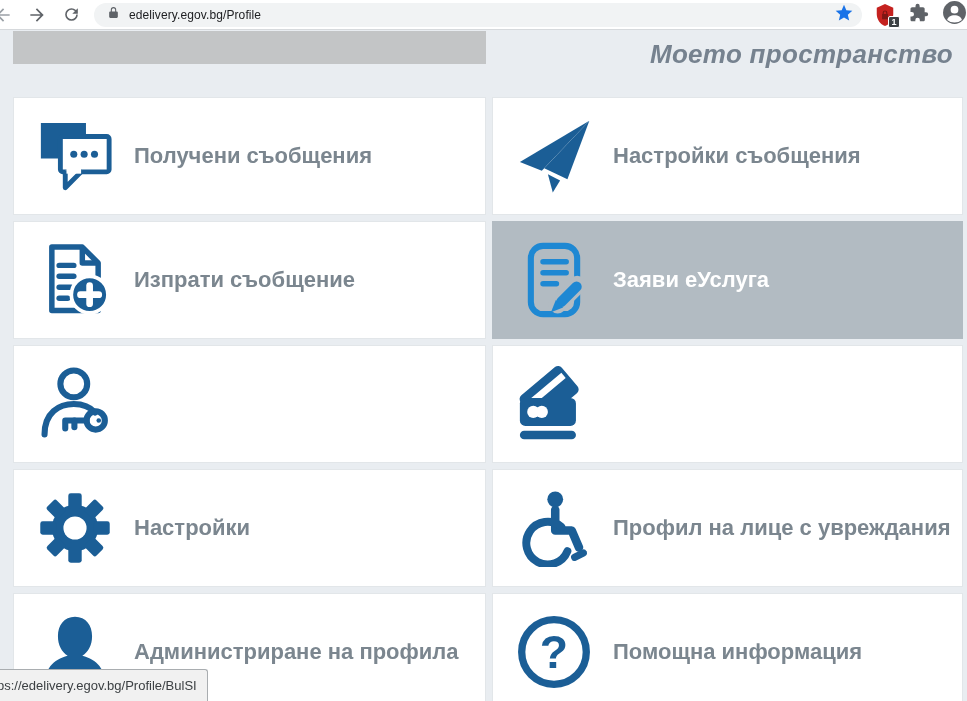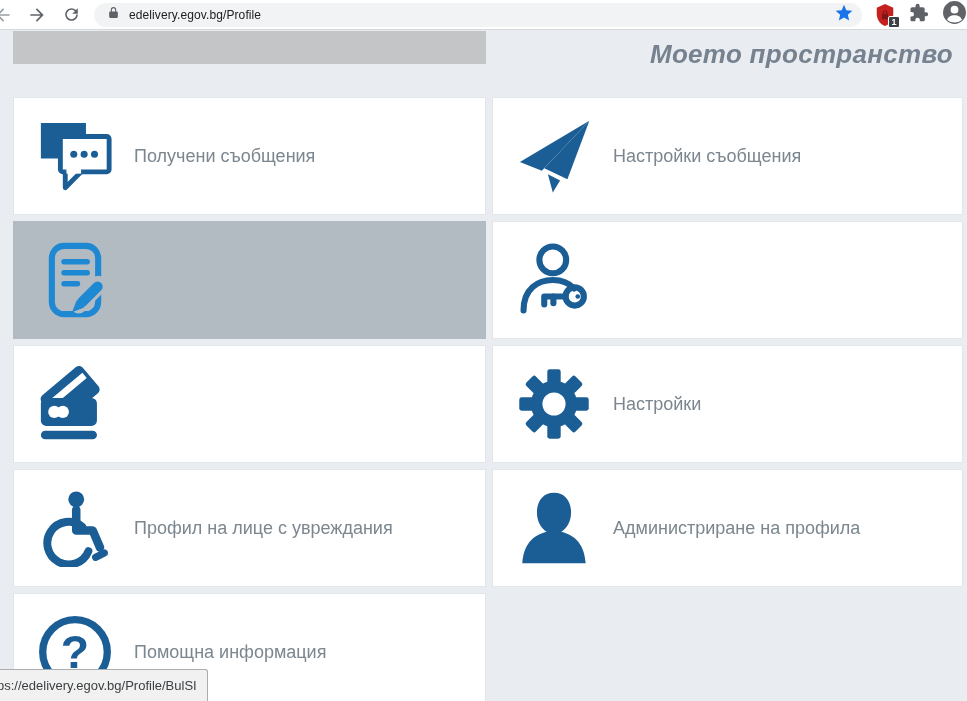--- a/index.html
+++ b/index.html
@@ -54,21 +54,21 @@
     position:absolute; left:13px; top:67px; width:950px;
     display:grid; grid-template-columns:473px 471px; column-gap:6px; row-gap:6px;
   }
   .tile {
     height:118px; background:#fff; border:1px solid #e2e6e9;
     display:flex; align-items:center; cursor:pointer;
   }
   .tile .icon { width:78px; height:78px; flex:none; margin:0 20px 0 22px; color:var(--accent-blue,#1b5e96); }
   .tile .icon svg { width:78px; height:78px; display:block; }
   .tile .label {
-    font-size:18px; font-weight:normal; color:var(--tile-text,#7b868f);
+    font-size:22px; font-weight:bold; color:var(--tile-text,#7b868f);
     line-height:1.45; padding-right:8px;
   }
   .tile.hl { background:var(--tile-highlight-bg,#b2bbc2); border-color:var(--tile-highlight-bg,#b2bbc2); --halo:#b2bbc2; }
   .tile.hl .icon { color:var(--accent-blue-bright,#1e88d3); }
   .tile.hl .label { color:#ffffff; }
 
   
   .status-bar {
     position:absolute; left:0; bottom:0; height:32px; z-index:20;
     background:#f1f1f1; border:1px solid #a9adb0; border-left:none; border-bottom:none;
@@ -157,34 +157,55 @@
       <div class="tile">
     <span class="icon">
           <svg viewBox="0 0 64 64">
             <polygon points="61,3 4,37 22,44" fill="currentColor"></polygon>
             <polygon points="61,3 24,42 43,51" fill="currentColor"></polygon>
             <polygon points="27,47 31,62 37,52" fill="currentColor"></polygon>
           </svg>
         </span>
     <span class="label">Настройки съобщения</span>
   </div>
+      <div class="tile">
+    <span class="icon">
+          <svg viewBox="0 0 64 64">
+            <path d="M13 5 H38 L51 18 V57 H13 Z" fill="none" stroke="currentColor" stroke-width="4.5" stroke-linejoin="round"></path>
+            <path d="M38 5 V18 H51" fill="none" stroke="currentColor" stroke-width="4.5" stroke-linejoin="round"></path>
+            <g stroke="currentColor" stroke-width="4.5" stroke-linecap="round">
+              <line x1="19" y1="20" x2="31" y2="20"></line>
+              <line x1="19" y1="29" x2="31" y2="29"></line>
+              <line x1="19" y1="38" x2="29" y2="38"></line>
+              <line x1="19" y1="47" x2="26" y2="47"></line>
+            </g>
+            <circle cx="44" cy="44" r="15" fill="currentColor" stroke="#fff" stroke-width="3"></circle>
+            <g stroke="#fff" stroke-width="5.5" stroke-linecap="round">
+              <line x1="44" y1="36.5" x2="44" y2="51.5"></line>
+              <line x1="36.5" y1="44" x2="51.5" y2="44"></line>
+            </g>
+          </svg>
+        </span>
+    <span class="label">Изпрати съобщение</span>
+  </div>
       <div class="tile hl">
     <span class="icon">
           <svg viewBox="0 0 64 64">
             <rect x="13" y="4" width="38" height="56" rx="10" fill="none" stroke="currentColor" stroke-width="5"></rect>
             <g stroke="currentColor" stroke-width="4.5" stroke-linecap="round">
               <line x1="23" y1="17" x2="42" y2="17"></line>
               <line x1="23" y1="26" x2="42" y2="26"></line>
               <line x1="23" y1="35" x2="34" y2="35"></line>
             </g>
             <line x1="35" y1="52" x2="51" y2="36" style="stroke:var(--halo,#fff)" stroke-width="15" stroke-linecap="round"></line>
             <line x1="38" y1="50" x2="50.5" y2="37.5" stroke="currentColor" stroke-width="8.5" stroke-linecap="round"></line>
             <polygon points="29.5,58.5 33.5,48.5 39.5,54.5" fill="currentColor"></polygon>
           </svg>
         </span>
+    <span class="label">Заяви еУслуга</span>
   </div>
       <div class="tile">
     <span class="icon">
           <svg viewBox="0 0 64 64" fill="none" stroke="currentColor" stroke-width="5" stroke-linecap="round" stroke-linejoin="round">
             <circle cx="31" cy="15.5" r="11"></circle>
             <path d="M7 57 C7 39 19 32 31 32 C38.5 32 44.5 34.5 48.5 39"></path>
             <circle cx="49" cy="45.5" r="7.5"></circle>
             <path d="M41.5 45.5 H24 v6.5"></path>
             <path d="M31.5 45.5 v5.5"></path>
             <circle cx="51.5" cy="45.5" r="1.9" fill="currentColor" stroke="none"></circle>

